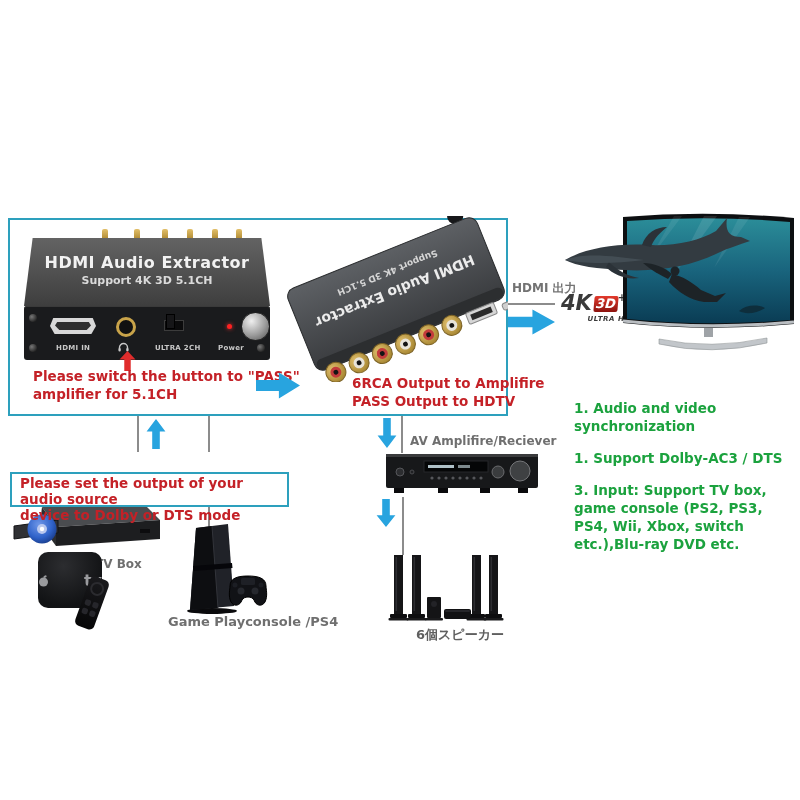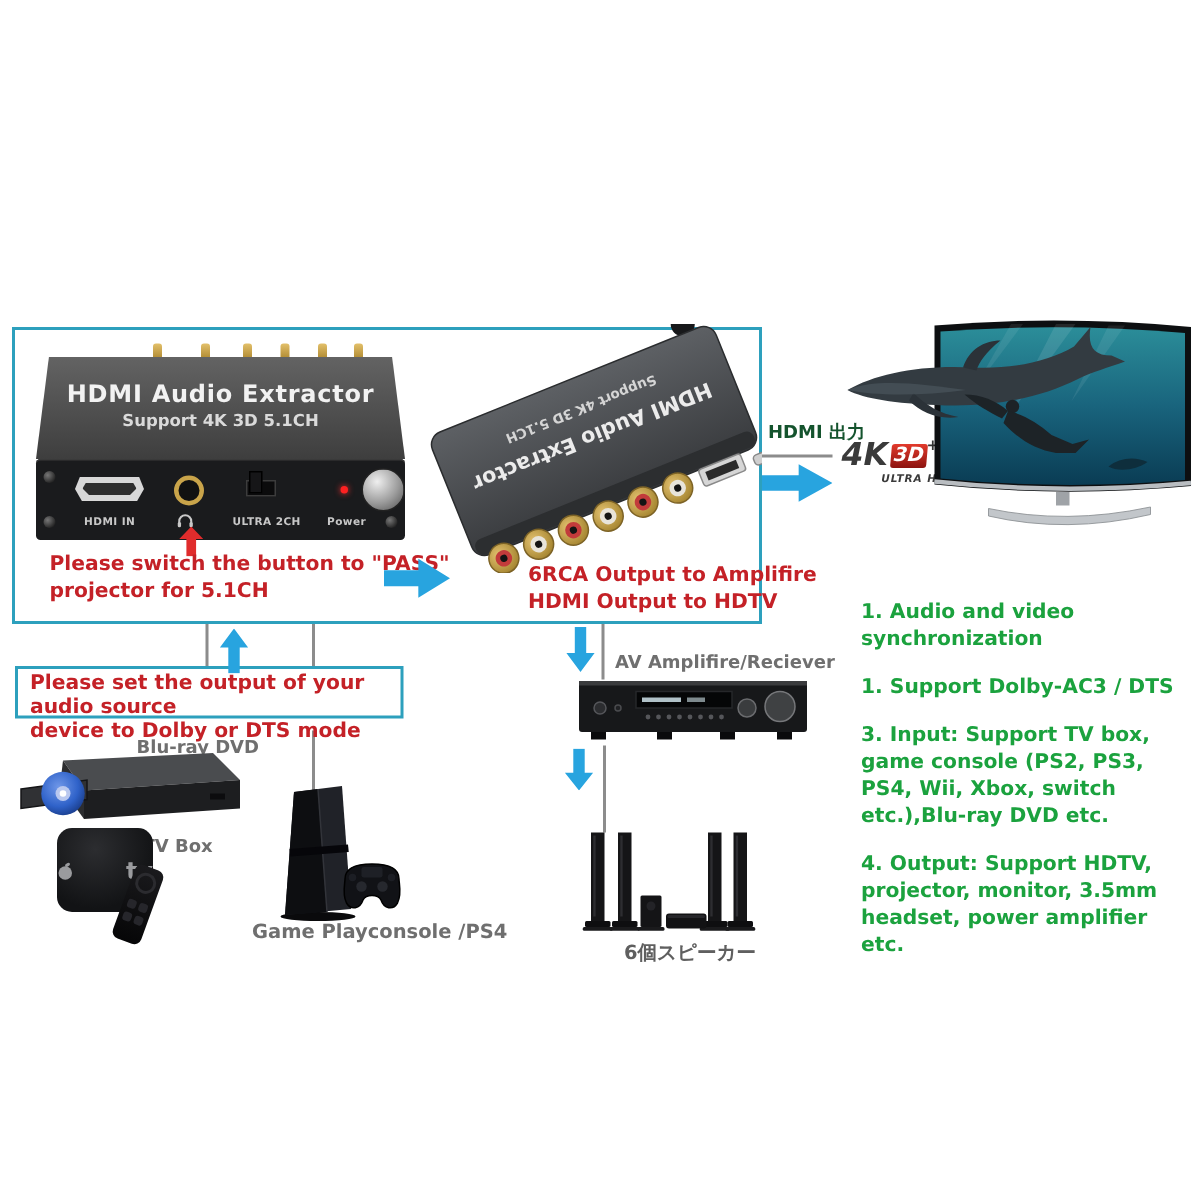--- a/index.html
+++ b/index.html
@@ -51,21 +51,21 @@
   .knob{position:absolute;left:217px;top:6px;width:27px;height:27px;border-radius:50%;
         background:radial-gradient(circle at 35% 30%,#efefef,#9c9c9c 55%,#4e4e4e);border:1px solid #222;}
   
   .logo4k{position:absolute;left:561px;top:293px;width:70px;font-style:italic;}
   .logo-row{display:flex;align-items:flex-start;}
   .l4k{font-size:21px;font-weight:800;color:#3a3a3a;line-height:21px;}
   .l3d{margin-left:2px;margin-top:3px;font-size:13px;font-weight:bold;color:#fff;
        background:linear-gradient(#e23a2c,#8c130f);padding:0 2px 1px 2px;border-radius:2px;transform:skewX(-5deg);}
   .lplus{font-size:10px;font-weight:bold;color:#333;margin-top:-1px;}
   .luhd{font-size:7px;font-weight:bold;color:#3a3a3a;letter-spacing:.6px;margin:1px 0 0 14px;text-align:right;}
-  .hdmi-out-label{position:absolute;left:512px;top:280px;font-size:12px;font-weight:bold;color:#14532d;}
+  .hdmi-out-label{position:absolute;left:512px;top:280px;font-size:12px;font-weight:bold;color:#737373;}
   
   .features{position:absolute;left:574px;top:399px;width:214px;z-index:4;}
   .feature{color:#1ba23e;font-weight:bold;font-size:13.5px;line-height:18px;margin-bottom:14px;}
   
   .appletv{position:absolute;left:38px;top:552px;width:64px;height:56px;border-radius:10px;
            background:radial-gradient(circle at 40% 25%,#2c2d30,#121315 70%);
            display:flex;align-items:center;justify-content:space-between;}
   .atv-text{color:#9a9b9e;font-size:16px;font-weight:bold;}
   .remote{position:absolute;left:82px;top:577px;width:20px;height:52px;border-radius:5px;
           background:linear-gradient(#1a1a1d,#060607);transform:rotate(20deg);z-index:3;}
@@ -112,21 +112,21 @@
       <div class="led"></div>
       <div class="port-label" style="left:194px;top:38px">Power</div>
       <div class="knob"></div>
     </div>
   </div>
 
   <div class="arrow redarr arrow-up" style="left:119px;top:351px;width:17px;height:20px"></div>
 
   <div class="red-note" style="left:33px;top:367px">
     <div>Please switch the button to "PASS"</div>
-    <div>projector for 5.1CH</div>
+    <div>amplifier for 5.1CH</div>
   </div>
 
   <div class="arrow blue arrow-right" style="left:256px;top:372px;width:44px;height:27px"></div>
 
   <svg class="abs" style="left:282px;top:216px" width="226" height="166" viewBox="0 0 226 166">
     <defs>
       <linearGradient id="bodyg" x1="0" y1="0" x2="0" y2="1">
         <stop offset="0" stop-color="#5d6064"></stop>
           <stop offset="1" stop-color="#383a3d"></stop>
       </linearGradient>
@@ -174,21 +174,21 @@
           </g>
       </g>
       <rect x="57" y="44" width="30" height="12" rx="2" fill="#d6d6d6" stroke="#8a8a8a"></rect>
       <rect x="61" y="47" width="22" height="6" fill="#2a2a2a"></rect>
       <rect x="94" y="49" width="13" height="7" rx="2.5" fill="#cfcfcf" stroke="#888"></rect>
     </g>
   </svg>
 
   <div class="red-note" style="left:352px;top:374px">
     <div>6RCA Output to Amplifire</div>
-    <div>HDMI Output to HDTV</div>
+    <div>PASS Output to HDTV</div>
   </div>
 
   <div class="hdmi-out-label">HDMI 出力</div>
   <div class="hline" style="left:508px;top:303px;width:47px"></div>
   <div class="arrow blue arrow-right" style="left:508px;top:309px;width:47px;height:26px"></div>
 
   <div class="logo4k">
     <div class="logo-row">
       <span class="l4k">4K</span>
       <span class="l3d">3D</span>
@@ -229,21 +229,21 @@
     <path d="M105,131 Q157,142 213,130 L213,135 Q157,148 105,136 Z" fill="#c2c6ca" stroke="#8f9396" stroke-width="0.6"></path>
   </svg>
 
   <div class="vline" style="left:137px;top:416px;height:36px"></div>
   <div class="arrow blue arrow-up" style="left:146px;top:419px;width:20px;height:30px"></div>
   <div class="vline" style="left:208px;top:416px;height:36px"></div>
   <div class="vline" style="left:208px;top:487px;height:41px"></div>
   <div class="vline" style="left:401px;top:416px;height:37px"></div>
   <div class="arrow blue arrow-down" style="left:377px;top:418px;width:20px;height:30px"></div>
 
-  <div class="teal-box src-box" style="left:10px;top:444px;width:259px;height:35px">
+  <div class="teal-box src-box" style="left:10px;top:472px;width:279px;height:35px">
     <div class="red-note-inner">
       <div>Please set the output of your audio source</div>
       <div>device to Dolby or DTS mode</div>
     </div>
   </div>
 
   <div class="dev-label" style="left:91px;top:491px;font-size:12px">Blu-ray DVD</div>
   <svg class="abs" style="left:12px;top:499px" width="150" height="58" viewBox="0 0 150 58">
     <defs>
       <radialGradient id="discg" cx="40%" cy="35%" r="75%">
@@ -365,16 +365,15 @@
       <rect x="56" y="61" width="27" height="10" rx="2" fill="#121214"></rect>
       <rect x="57" y="62" width="25" height="2" rx="1" fill="#26262a"></rect>
     </g>
   </svg>
   <div class="dev-label" style="left:416px;top:626px;font-size:13px;color:#5f5f5f">6個スピーカー</div>
 
   <div class="features">
     <div class="feature">1. Audio and video synchronization</div>
     <div class="feature">1. Support Dolby-AC3 / DTS</div>
     <div class="feature">3. Input: Support TV box, game console (PS2, PS3, PS4, Wii, Xbox, switch etc.),Blu-ray DVD etc.</div>
-    <div class="feature">4. Output: Support HDTV, projector, monitor, 3.5mm headset, power amplifier etc.</div>
   </div>
 
 </div>
 
 </body></html>

